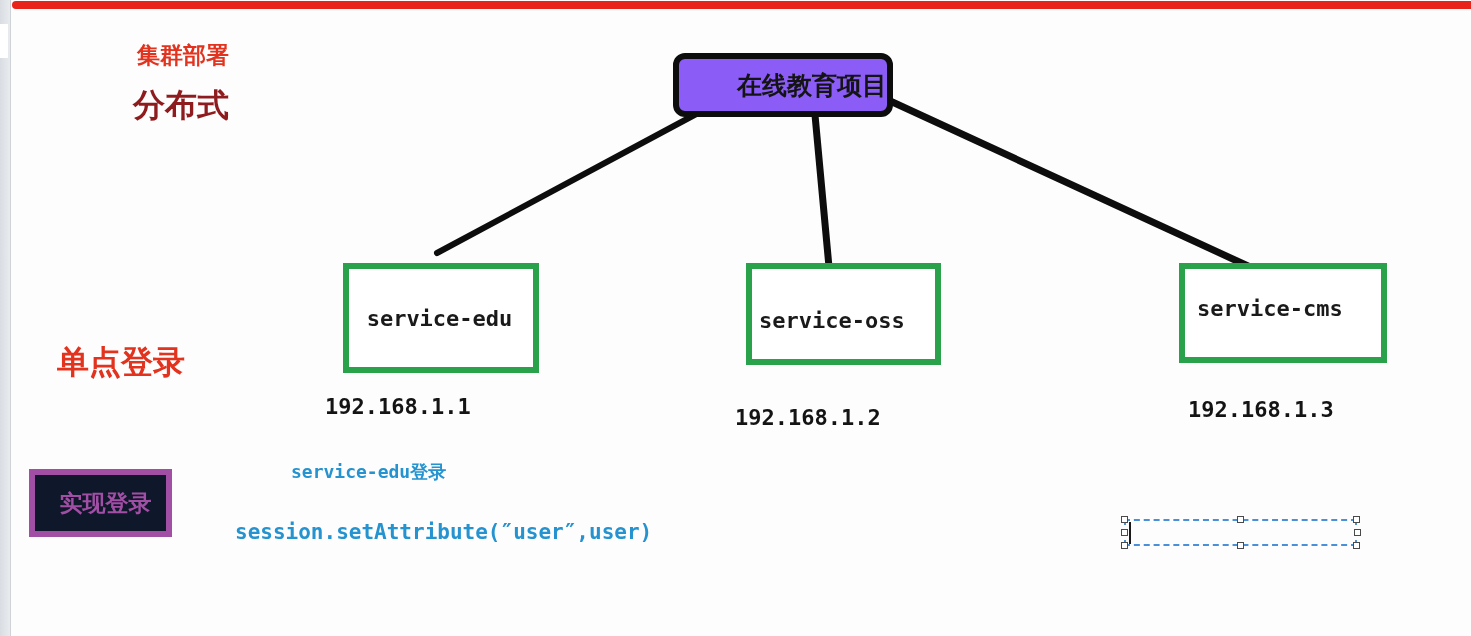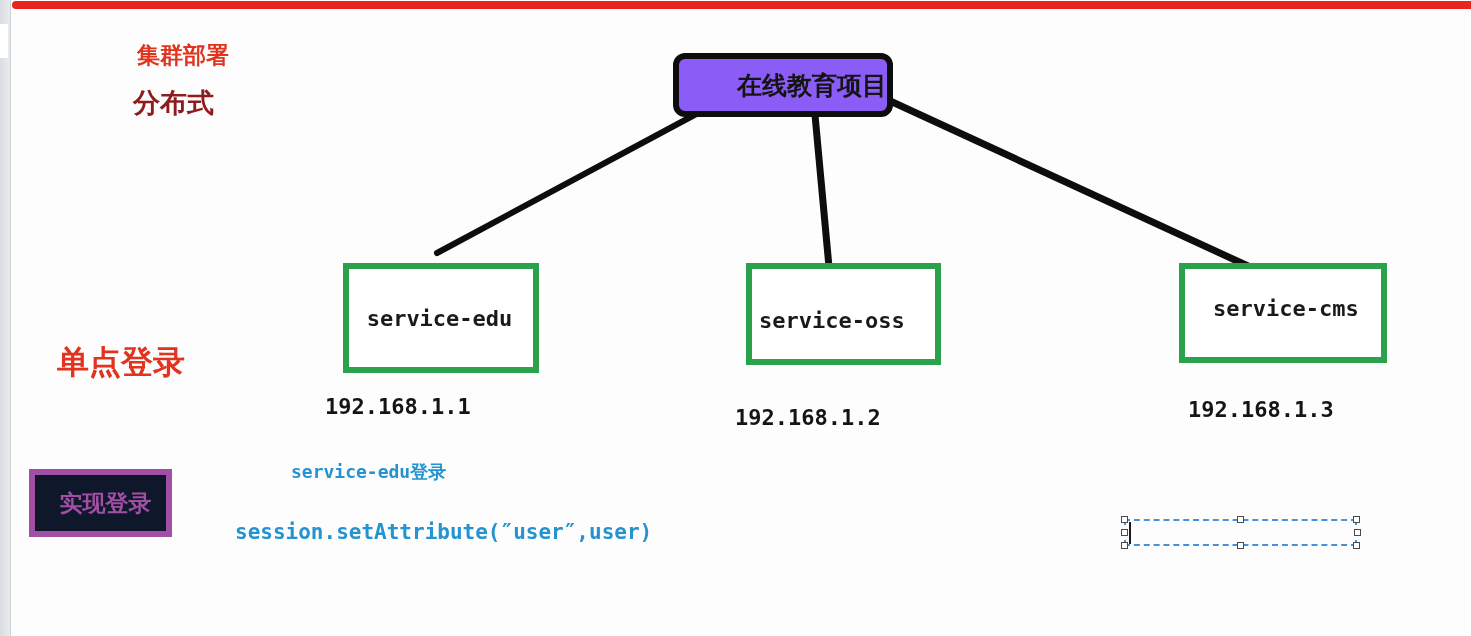--- a/index.html
+++ b/index.html
@@ -24,21 +24,21 @@
     position:absolute;left:12px;top:1px;right:0;height:8px;
     background:#e8241c;border-radius:5px 0 0 5px;
   }
   
   .txt{position:absolute;white-space:nowrap;font-weight:bold;line-height:1.1;}
   .red{color:#e2331f;}
   .maroon{color:#8e1b1e;}
   .blue{color:#2493cf;}
   .mono{font-family:"DejaVu Sans Mono", monospace;}
   .t-cluster{left:137px;top:43px;font-size:23px;}
-  .t-dist{left:133px;top:88px;font-size:27px;}
+  .t-dist{left:133px;top:88px;font-size:32px;}
   .t-sso{left:57px;top:345px;font-size:32px;}
   .t-edulogin{left:291px;top:462px;font-size:18px;font-family:"DejaVu Sans Mono","DejaVu Sans",monospace;}
   .t-session{left:235px;top:521px;font-size:21px;}
   
   .links{position:absolute;left:0;top:0;width:1471px;height:636px;z-index:1;}
   
   .root-node{
     position:absolute;left:673px;top:53px;width:220px;height:64px;
     background:#8b5cf6;border:6px solid #0d0d0d;border-radius:12px;
     box-sizing:border-box;z-index:2;
@@ -47,21 +47,21 @@
   }
   
   .svc{
     position:absolute;background:#ffffff;border:6px solid #2aa14b;
     box-sizing:border-box;z-index:2;display:flex;
     font-family:"DejaVu Sans Mono", monospace;font-weight:bold;
     font-size:22px;color:#1a1a1a;
   }
   .svc-edu{left:343px;top:263px;width:196px;height:110px;align-items:center;justify-content:center;padding-right:3px;}
   .svc-oss{left:746px;top:263px;width:195px;height:102px;align-items:center;justify-content:flex-start;padding-left:7px;padding-top:12px;}
-  .svc-cms{left:1179px;top:263px;width:208px;height:100px;align-items:center;justify-content:flex-start;padding-left:28px;padding-bottom:10px;}
+  .svc-cms{left:1179px;top:263px;width:208px;height:100px;align-items:center;justify-content:flex-start;padding-left:12px;padding-bottom:10px;}
   
   .ip{position:absolute;font-family:"DejaVu Sans Mono",monospace;font-weight:bold;font-size:22px;color:#141414;white-space:nowrap;}
   .ip1{left:325px;top:394px;}
   .ip2{left:735px;top:405px;}
   .ip3{left:1188px;top:397px;}
   
   .purple-box{
     position:absolute;left:29px;top:469px;width:143px;height:68px;
     background:#0f172a;border:6px solid #a14fa5;box-sizing:border-box;
     display:flex;align-items:center;justify-content:center;

